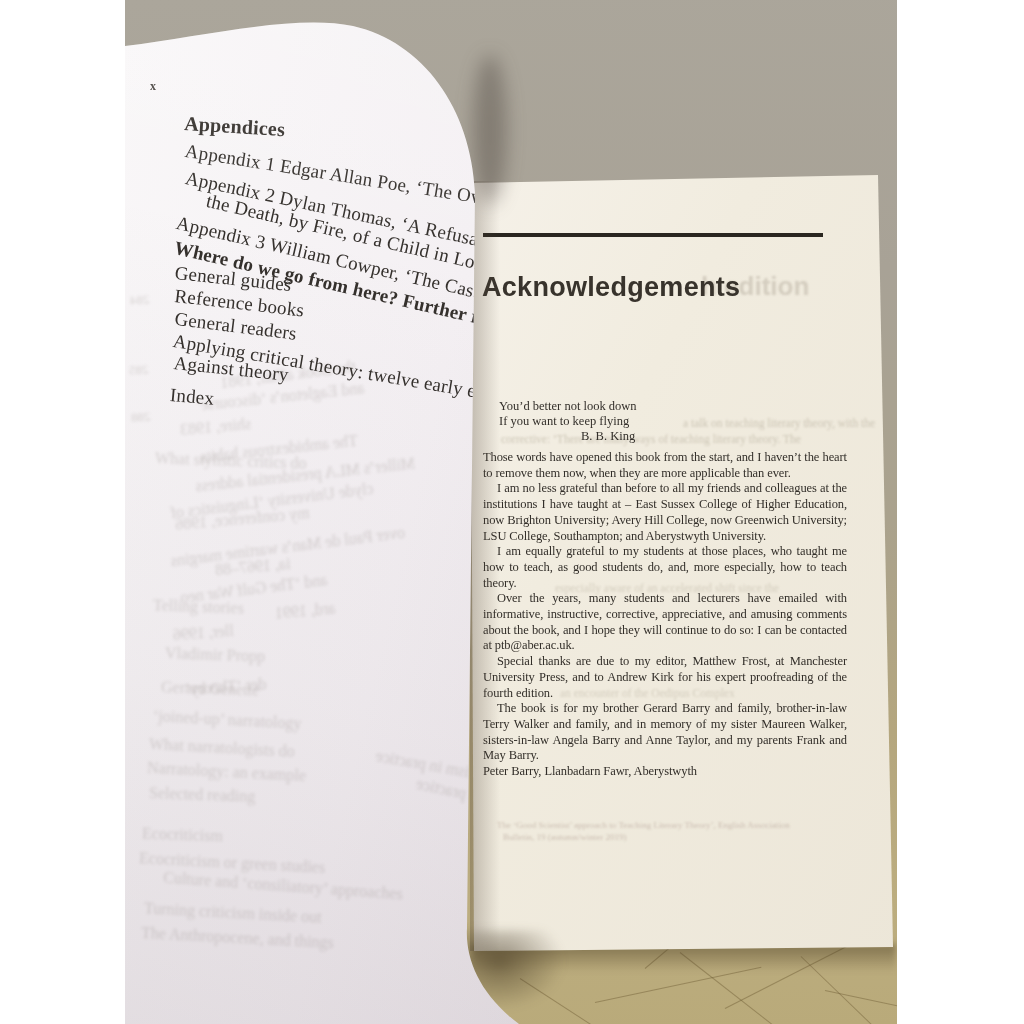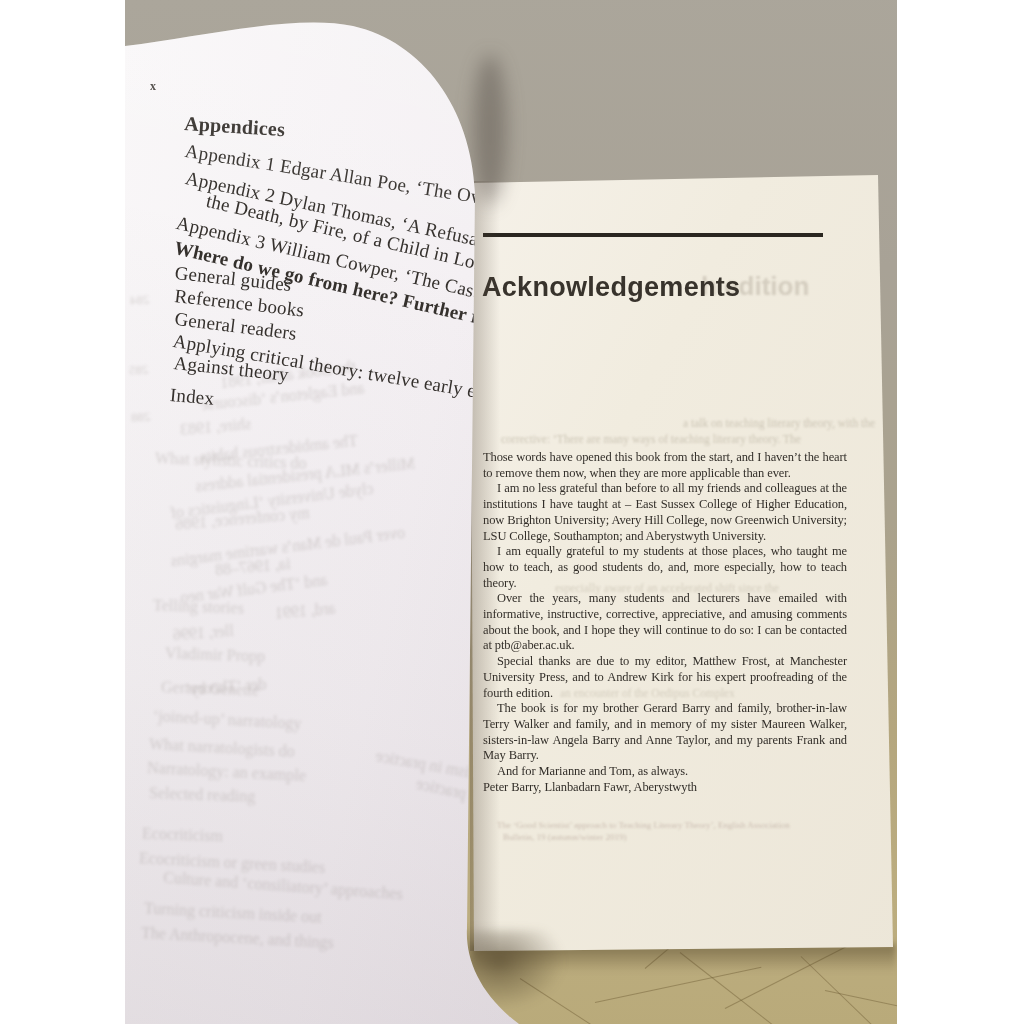--- a/index.html
+++ b/index.html
@@ -127,29 +127,33 @@
       <div class="rg rg1">a talk on teaching literary theory, with the</div>
       <div class="rg rg2">corrective: ‘There are many ways of teaching literary theory. The</div>
       <div class="rg rg3">especially aware of an accelerated shift since the</div>
       <div class="rg rg4">an encounter of the Oedipus Complex</div>
       <div class="rg rg5">The ‘Good Scientist’ approach to Teaching Literary Theory’, English Association</div>
       <div class="rg rg6">Bulletin, 19 (autumn/winter 2019)</div>
 
       <div class="rule"></div>
       <div class="heading">Acknowledgements</div>
 
+      <div class="epigraph">
+        <div>You’d better not look down</div>
+        <div>If you want to keep flying</div>
+        <div class="attr">B. B. King</div>
+      </div>
 
       <div class="bodytext">
         <p class="pfirst">Those words have opened this book from the start, and I haven’t the heart to remove them now, when they are more applicable than ever.</p>
         <p>I am no less grateful than before to all my friends and colleagues at the institutions I have taught at – East Sussex College of Higher Education, now Brighton University; Avery Hill College, now Greenwich University; LSU College, Southampton; and Aberystwyth University.</p>
         <p>I am equally grateful to my students at those places, who taught me how to teach, as good students do, and, more especially, how to teach theory.</p>
         <p>Over the years, many students and lecturers have emailed with informative, instructive, corrective, appreciative, and amusing comments about the book, and I hope they will continue to do so: I can be contacted at ptb@aber.ac.uk.</p>
         <p>Special thanks are due to my editor, Matthew Frost, at Manchester University Press, and to Andrew Kirk for his expert proofreading of the fourth edition.</p>
         <p>The book is for my brother Gerard Barry and family, brother-in-law Terry Walker and family, and in memory of my sister Maureen Walker, sisters-in-law Angela Barry and Anne Taylor, and my parents Frank and May Barry.</p>
-        <p>And for Marianne and Tom, as always.</p>
         <p class="sig">Peter Barry, Llanbadarn Fawr, Aberystwyth</p>
       </div>
     </div>
     <div class="gutter-shade"></div>
 
     <div class="curl-shadow"></div>
     <div class="gutter-bottom-shadow"></div>
     <div class="page-left">
 
       <div class="gm m0">the Book affair, 1981</div>

